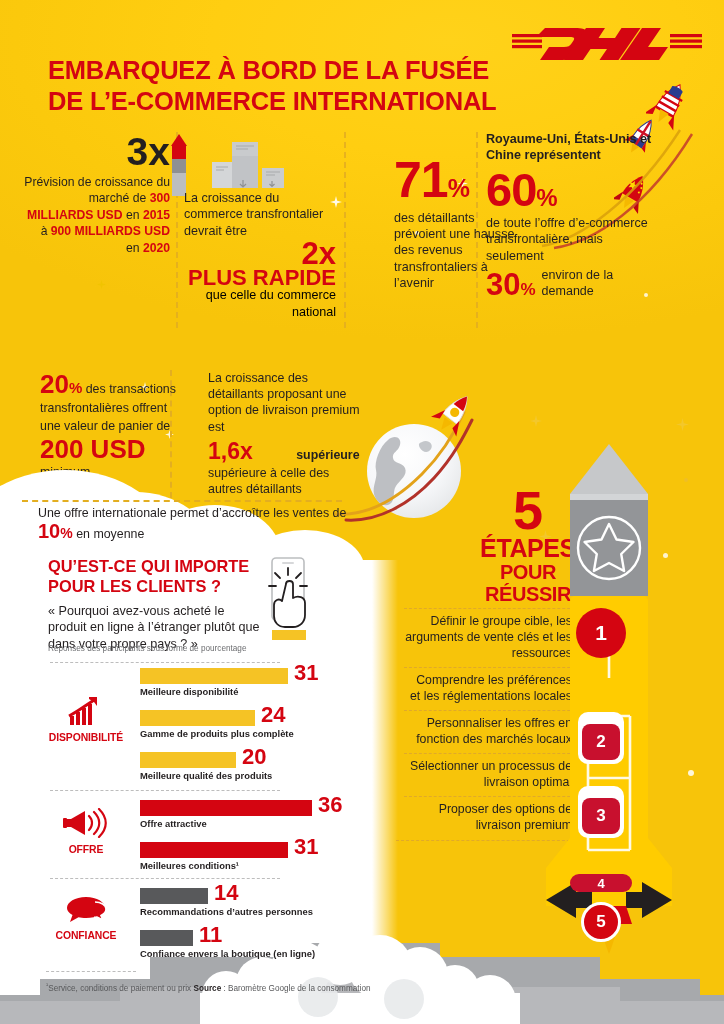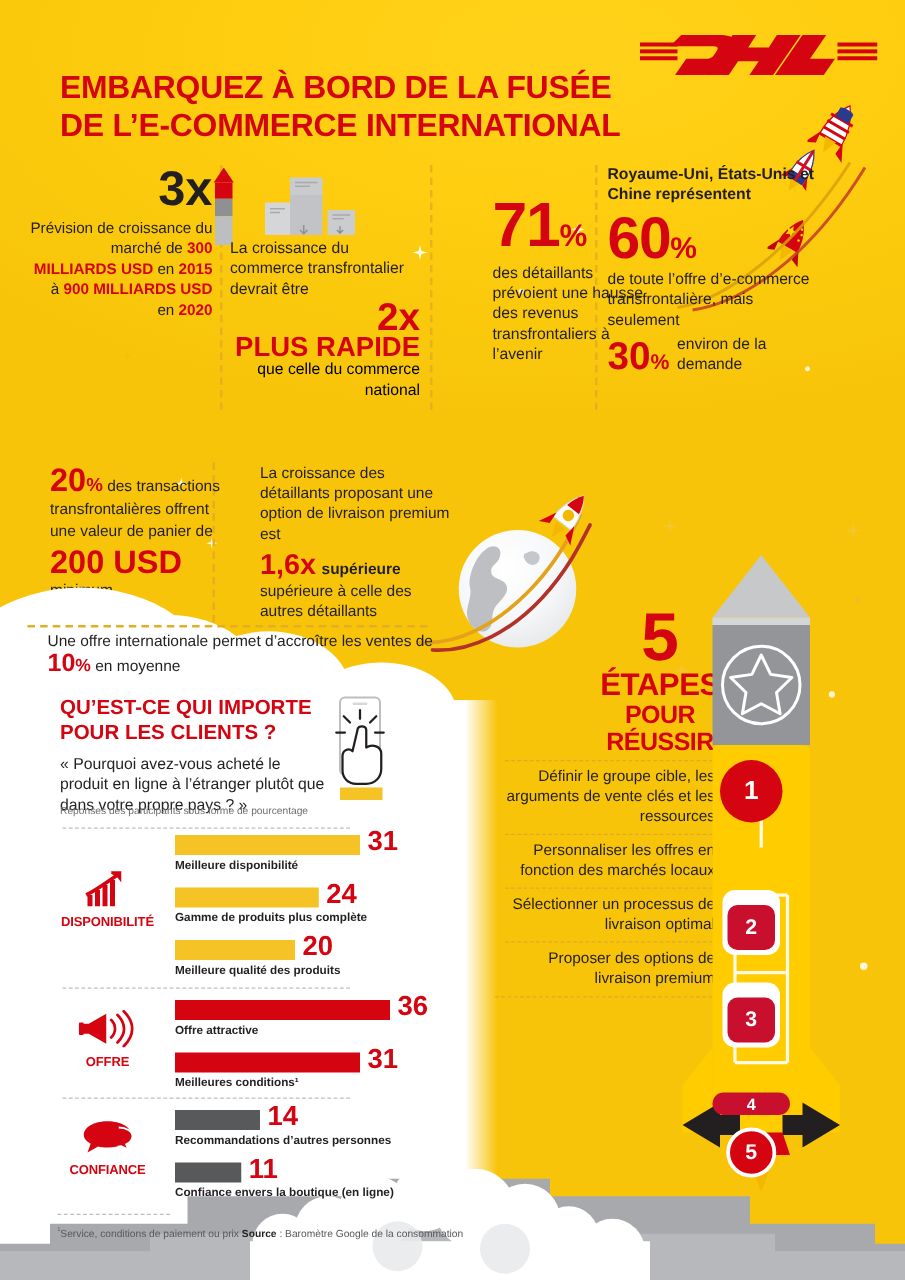--- a/index.html
+++ b/index.html
@@ -71,21 +71,21 @@
   .sec2 { position:absolute; left:24px; top:370px; width:350px; }
   .c1 { position:absolute; left:16px; top:0; width:150px; }
   .c1 .n20 { font-size:26px; font-weight:bold; color:#D40511; line-height:28px;}
   .c1 .p20 { font-size:15px; font-weight:bold; color:#D40511;}
   .c1 .t { font-size:12.4px; color:#231F20;}
   .c1 .body { font-size:12.4px; line-height:16.2px; color:#231F20;}
   .c1 .n200 { font-size:26px; font-weight:bold; color:#D40511; line-height:30px; display:block;}
   .c2 { position:absolute; left:184px; top:0px; width:156px; }
   .c2 .body { font-size:12.4px; line-height:16.2px; color:#231F20;}
   .c2 .n16 { font-size:23px; font-weight:bold; color:#D40511; line-height:28px;}
-  .c2 .sup { font-size:12.4px; font-weight:bold; color:#231F20;}
+  .c2 .sup { font-size:12.4px; font-weight:bold; color:#231F20;margin-left:39px;}
   .sec2-divider { position:absolute; left:170px; top:370px; height:128px; border-left:2px dashed #E3AE21; }
   .sec2-hdash { position:absolute; left:22px; top:500px; width:320px; border-top:2px dashed #E3AE21; }
   .sec2-foot { position:absolute; left:38px; top:505px; width:320px; font-size:12.4px; line-height:16.4px; color:#231F20;}
   .sec2-foot .n10 { font-size:20px; font-weight:bold; color:#D40511; line-height:20px;}
   .sec2-foot .p10 { font-size:14px; font-weight:bold; color:#D40511;}
 
   
   .sec3-head {
     position:absolute; left:48px; top:556px; width:260px;
     font-size:16.4px; font-weight:bold; color:#D40511; line-height:20px;
@@ -408,20 +408,21 @@
   </div>
 
   <div class="five" style="z-index: 25;">
     <div class="n">5</div>
     <div class="e">ÉTAPES</div>
     <div class="p">POUR RÉUSSIR</div>
   </div>
 
   <div class="steps" style="z-index: 25;">
     <div class="step"><span>Définir le groupe cible, les arguments de vente clés et les ressources</span></div>
+    <div class="step"><span>Comprendre les préférences et les réglementations locales</span></div>
     <div class="step"><span>Personnaliser les offres en fonction des marchés locaux</span></div>
     <div class="step"><span>Sélectionner un processus de livraison optimal</span></div>
     <div class="step last"><span>Proposer des options de livraison premium</span></div>
   </div>
 
   <svg style="position: absolute; left: 540px; top: 438px; width: 138px; height: 520px; z-index: 25;" viewBox="0 0 138 520">
 
     <path d="M69 6 L108 56 H30 Z" fill="#C6C8CA"></path>
     <rect x="30" y="56" width="78" height="6" fill="#D3D5D7"></rect>
     <rect x="30" y="62" width="78" height="96" fill="#939598"></rect>

